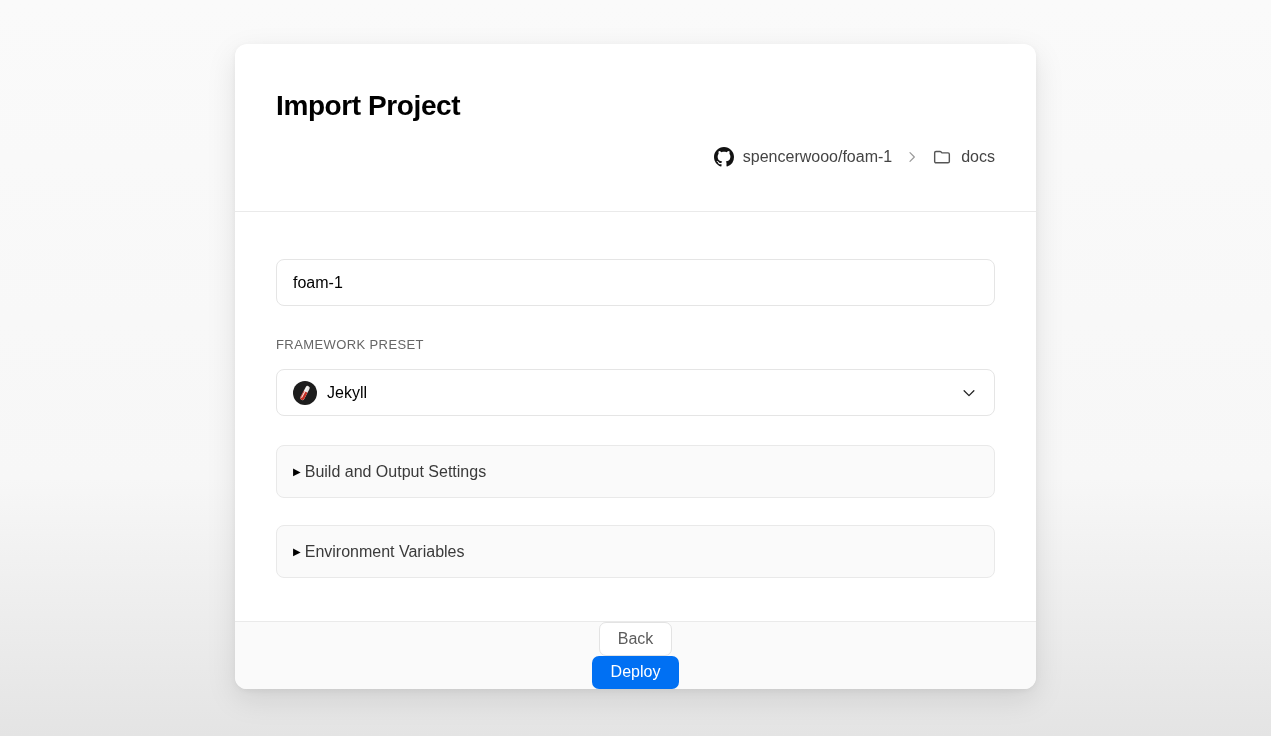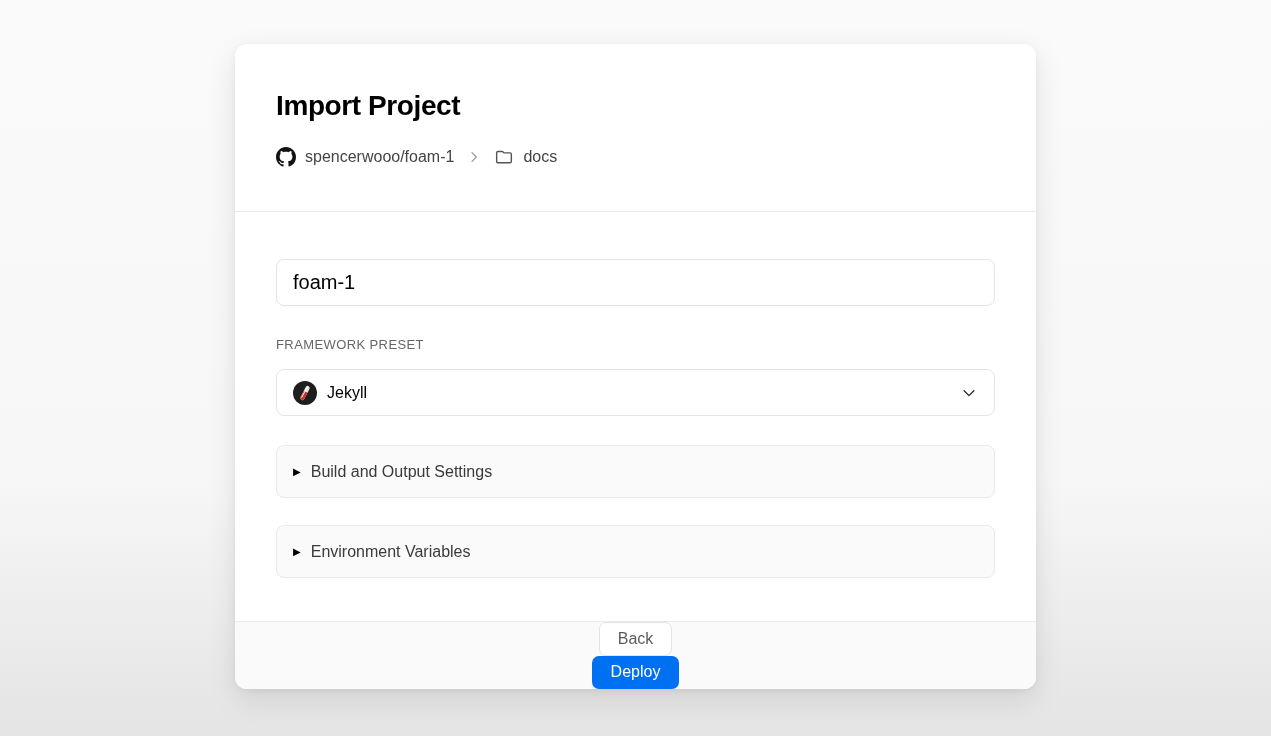--- a/index.html
+++ b/index.html
@@ -11,50 +11,50 @@
     overflow:hidden;
   }
   .card {
     position:absolute; left:235px; top:44px; width:801px;
     background:#fff; border-radius:12px;
     box-shadow:0 10px 30px rgba(0,0,0,.10), 0 2px 6px rgba(0,0,0,.05);
   }
   
   .card-header { padding:46px 41px 44px; border-bottom:1px solid #eaeaea; }
   .page-title { font-size:28px; line-height:32px; font-weight:700; color:#000; letter-spacing:-.4px; }
-  .breadcrumb { margin-top:25px; display:flex; align-items:center; font-size:16px; color:#444; }
+  .breadcrumb { margin-top:25px; display:flex; align-items:center; font-size:16px; color:#444;justify-content:flex-end; }
   .breadcrumb .crumb-text { margin-left:9px; }
   .crumb-sep { margin:0 12px; display:flex; align-items:center; }
   .icon { display:inline-flex; align-items:center; justify-content:center; flex:none; }
   
   .card-body { padding:47px 41px 43px; }
   .field-label {
     display:block; font-size:13px; color:#666; letter-spacing:.4px;
     margin-bottom:17px; font-weight:400;
   }
   .text-input {
     width:100%; height:47px; border:1px solid #e5e5e5; border-radius:8px;
-    padding:0 16px; font-size:20px; color:#000; background:#fff; outline:none;
+    padding:0 16px; font-size:16px; color:#000; background:#fff; outline:none;
     font-family:"Liberation Sans", sans-serif; margin-bottom:31px;
   }
   .select-box {
     width:100%; height:47px; border:1px solid #e5e5e5; border-radius:8px;
     background:#fff; display:flex; align-items:center; padding:8px 16px;
     margin-bottom:29px; cursor:pointer;
   }
   .select-box .select-value { margin-left:10px; font-size:16px; color:#000; }
   .select-box .chev { margin-left:auto; display:flex; align-items:center; }
   .collapse-box {
     width:100%; height:53px; background:#fafafa; border:1px solid #e9e9e9;
     border-radius:8px; display:flex; align-items:center; padding:0 16px;
     cursor:pointer;
   }
   .collapse-box + .collapse-box { margin-top:27px; }
   .caret { font-size:10px; color:#000; line-height:1; }
-  .collapse-label { margin-left:10px; font-size:16px; color:#3a3a3a; }
+  .collapse-label { margin-left:4px; font-size:16px; color:#3a3a3a; }
   
   .card-footer {
     height:68px; background:#fafafa; border-top:1px solid #eaeaea;
     border-radius:0 0 12px 12px; display:flex; align-items:center;
     justify-content:space-between; padding:0 41px;flex-direction:column;
   }
   .btn { height:38px; border-radius:7px; font-size:16px; cursor:pointer;
          font-family:"Liberation Sans", sans-serif; display:inline-flex;
          align-items:center; justify-content:center; }
   .btn-back { background:#fff; border:1px solid #e3e3e3; color:#5c5c5c; padding:0 18px; }

